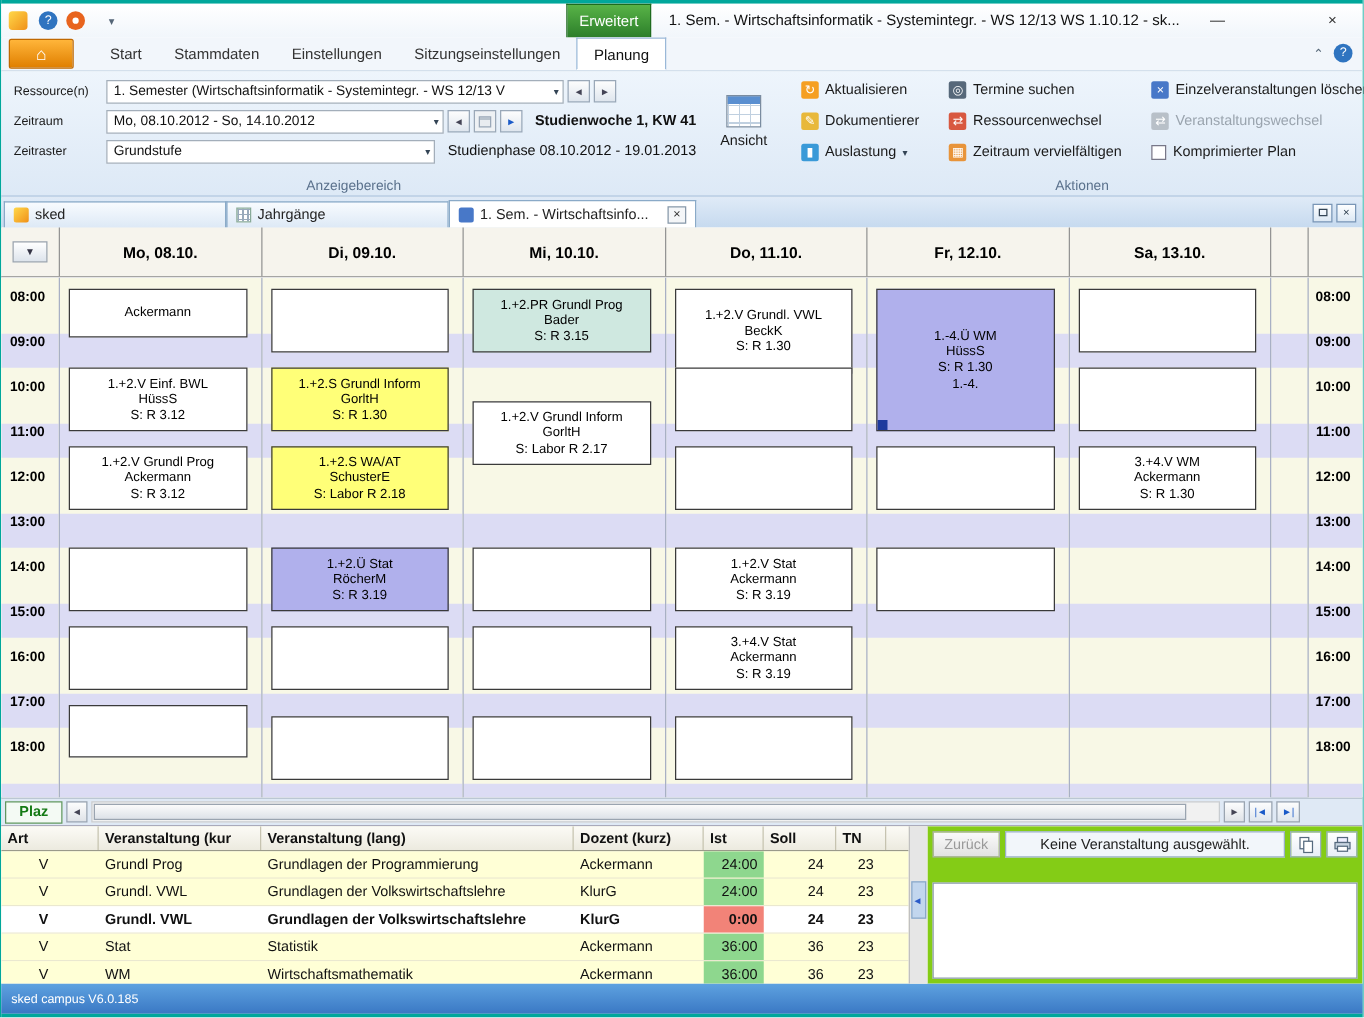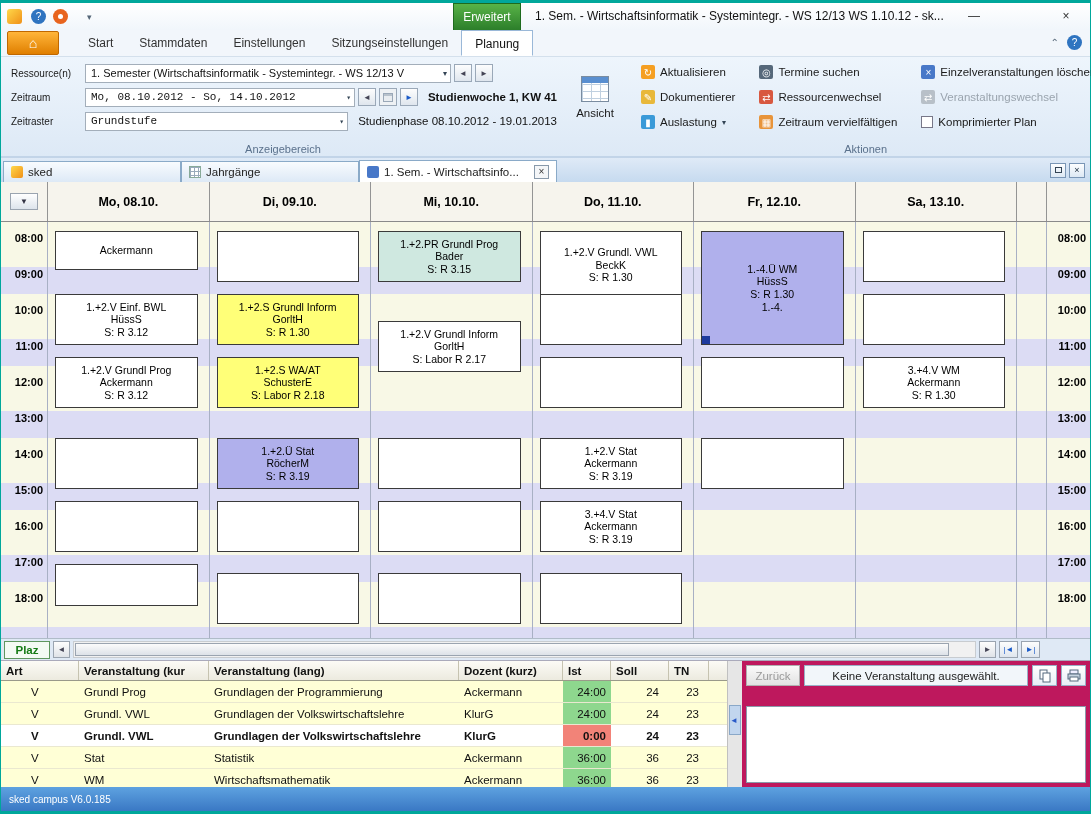--- a/index.html
+++ b/index.html
@@ -34,21 +34,21 @@
 .rgroup{position:relative;padding:3px 4px 16px 6px;}
 .rgroup .caption{position:absolute;bottom:1px;left:0;right:0;text-align:center;font-size:11px;color:#5a718c;}
 .rsep{width:1px;background:#c6d6e8;margin:3px 0;}
 .rgroup.anzeige{width:556px;}
 .field-row{display:flex;align-items:center;height:22px;margin-bottom:2px;}
 .field-label{width:74px;font-size:10px;color:#1a1a1a;flex:0 0 74px;}
 .combo{height:19px;background:#fff;border:1px solid #a3aeba;font-size:11px;display:flex;align-items:center;padding:0 3px 0 5px;}
 .combo-text{flex:1;overflow:hidden;white-space:nowrap;text-overflow:ellipsis;}
 .combo-arrow{width:11px;text-align:right;font-size:8px;color:#345;}
 .combo.w-big{width:366px;}
-.combo.w-med{width:271px;font-family:Liberation Mono, monospace;}
+.combo.w-med{width:271px;}
 .navbtn{width:18px;height:18px;margin-left:3px;background:linear-gradient(#fdfdfd,#dfe6ee);border:1px solid #9aa8b8;font-size:8px;color:#445;display:flex;align-items:center;justify-content:center;}
 .navbtn.blue{color:#1a5ac8;}
 .navbtn.disabled{color:#aab4be;background:#eef1f4;}
 .cal-mini{display:inline-block;width:10px;height:9px;background:#e8ecf0;border:1px solid #9aa8b8;background-image:linear-gradient(#b8c2cc 0 2px,transparent 2px);}
 .field-info{margin-left:10px;font-size:11.5px;color:#111;white-space:nowrap;}
 .field-info.bold{font-weight:bold;}
 .rgroup.ansicht{width:66px;}
 .big-btn{width:56px;height:66px;margin:2px auto 0;display:flex;flex-direction:column;align-items:center;justify-content:center;gap:5px;}
 .ansicht-icon{width:28px;height:26px;border:1px solid #7a8ca0;background-color:#fff;background-image:linear-gradient(#5a8fd0 0 6px,rgba(0,0,0,0) 6px),repeating-linear-gradient(90deg,#c0d0e0 0 1px,rgba(0,0,0,0) 1px 9px),repeating-linear-gradient(#c0d0e0 0 1px,rgba(0,0,0,0) 1px 7px);}
 .big-lbl{font-size:11.5px;color:#1a1a1a;}
@@ -86,21 +86,21 @@
 .cal-head{display:flex;height:40px;background:#f6f4ed;border-bottom:1px solid #8a8a8a;}
 .corner{width:46px;flex:0 0 46px;display:flex;align-items:center;justify-content:center;}
 .corner-btn{width:28px;height:17px;background:linear-gradient(#fff,#dde4ec);border:1px solid #9aa4b0;font-size:8px;color:#334;display:flex;align-items:center;justify-content:center;}
 .day-head{flex:1;border-left:1px solid #949494;display:flex;align-items:center;justify-content:center;font-weight:bold;font-size:12.5px;color:#000;}
 .filler-head{width:30px;flex:0 0 30px;border-left:1px solid #949494;}
 .rcorner{width:44px;flex:0 0 44px;border-left:1px solid #949494;}
 .cal-body{display:flex;height:416px;overflow:hidden;background:#fff;}
 .stripes{background-color:#f8f8e6;background-image:linear-gradient(180deg,#f8f8e6 0,#f8f8e6 36px,#dcdcf4 36px,#dcdcf4 63px,#f8f8e6 63px,#f8f8e6 72px);background-size:100% 72px;background-repeat:repeat-y;background-position:0 9px;}
 .time-col{width:46px;flex:0 0 46px;position:relative;font-weight:bold;font-size:11px;}
 .time-col.right{width:44px;flex:0 0 44px;border-left:1px solid #a8b0c4;}
-.tlabel{position:absolute;left:0;right:4px;height:14px;text-align:right;color:#000;}
+.tlabel{position:absolute;left:0;right:4px;height:14px;text-align:center;color:#000;}
 .day-col{flex:1;position:relative;border-left:1px solid #a8b0c4;}
 .filler-col{width:30px;flex:0 0 30px;border-left:1px solid #a8b0c4;}
 .event{position:absolute;left:7px;right:11px;border:1px solid #3a3a3a;background:#fff;display:flex;flex-direction:column;align-items:center;justify-content:center;text-align:center;font-size:10.5px;line-height:1.2;overflow:hidden;z-index:2;color:#000;}
 .event.yellow{background:#ffff78;}
 .event.purple{background:#b0b0ec;}
 .event.teal{background:#cfe8e0;}
 .evmark{position:absolute;left:0;bottom:0;width:8px;height:8px;background:#1e3a9e;}
 
 .scrollrow{height:22px;display:flex;align-items:center;background:#dfe9f5;border-top:1px solid #b0bcc8;padding:0 3px;gap:3px;}
 .plaz-btn{width:46px;height:18px;background:#f4faf4;border:1px solid #5f965f;color:#157a15;font-weight:bold;font-size:11.5px;display:flex;align-items:center;justify-content:center;}
@@ -127,21 +127,21 @@
 .c6{width:40px;flex:0 0 40px;}
 .cfill{flex:1;border-right:none;}
 .td.c0{padding-left:30px;}
 .td.c4{justify-content:flex-end;}
 .td.c5,.td.c6{justify-content:flex-end;padding-right:10px;}
 .ist.ok{background:#8ed78e;}
 .ist.zero{background:#f28378;}
 .vscroll{width:15px;flex:0 0 15px;background:#e6e6e6;border-left:1px solid #c0c0c0;position:relative;}
 .vthumb{position:absolute;left:1px;right:1px;top:44px;height:30px;background:#c2d6ee;border:1px solid #8aa8c8;}
 .vcollapse{position:absolute;left:2px;top:55px;color:#2a5ac8;font-size:8px;}
-.details{flex:1;background:#be185d;padding:4px;display:flex;flex-direction:column;gap:20px;}
+.details{flex:1;background:#84cc16;padding:4px;display:flex;flex-direction:column;gap:20px;}
 .det-bar{display:flex;gap:4px;height:21px;flex:0 0 21px;}
 .back-btn{width:54px;background:linear-gradient(#fafafa,#e2e2e2);border:1px solid #b0b0b0;color:#9a9a9a;font-size:11.5px;display:flex;align-items:center;justify-content:center;}
 .det-msg{flex:1;background:#f2f6fa;border:1px solid #9ab0c6;font-size:11.5px;display:flex;align-items:center;justify-content:center;color:#222;white-space:nowrap;overflow:hidden;}
 .det-ico-btn{width:25px;background:linear-gradient(#ffffff,#e8eef6);border:1px solid #9ab0c6;display:flex;align-items:center;justify-content:center;}
 .det-content{flex:1;background:#fff;border:1px solid #8a9aaa;}
 
 .statusbar{height:24px;flex:0 0 24px;background:linear-gradient(#5ea2e0,#3a78c4);color:#fff;font-size:10px;display:flex;align-items:center;padding-left:8px;}
 </style>
 </head>
 <body>

